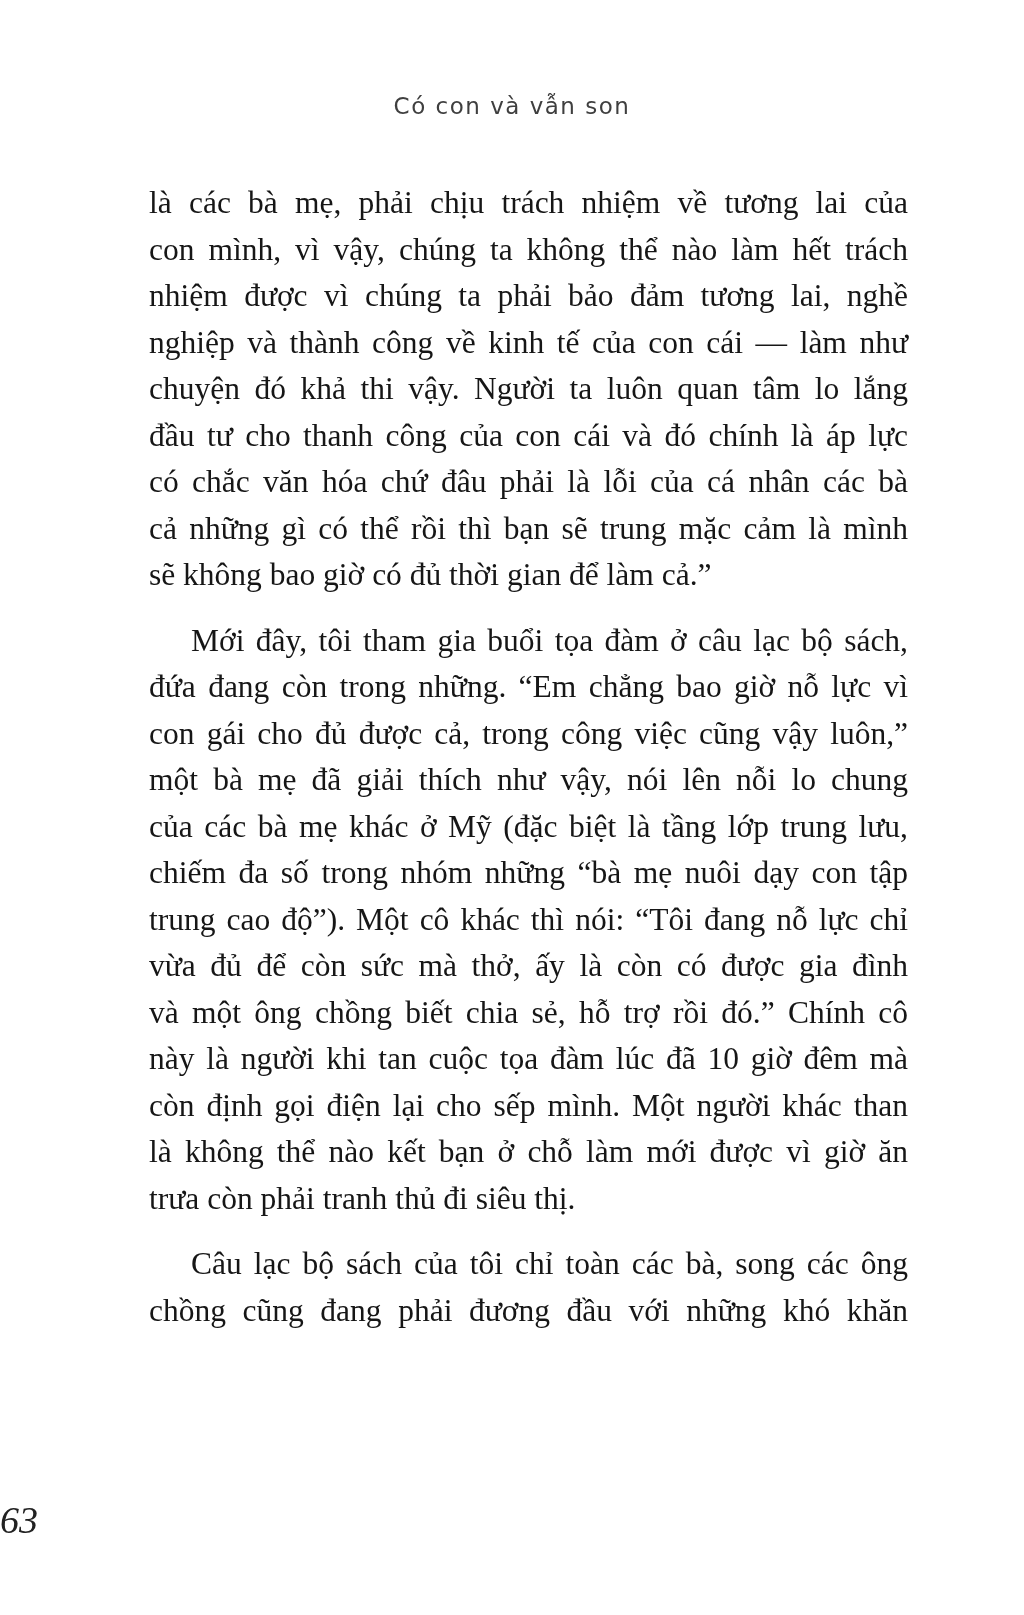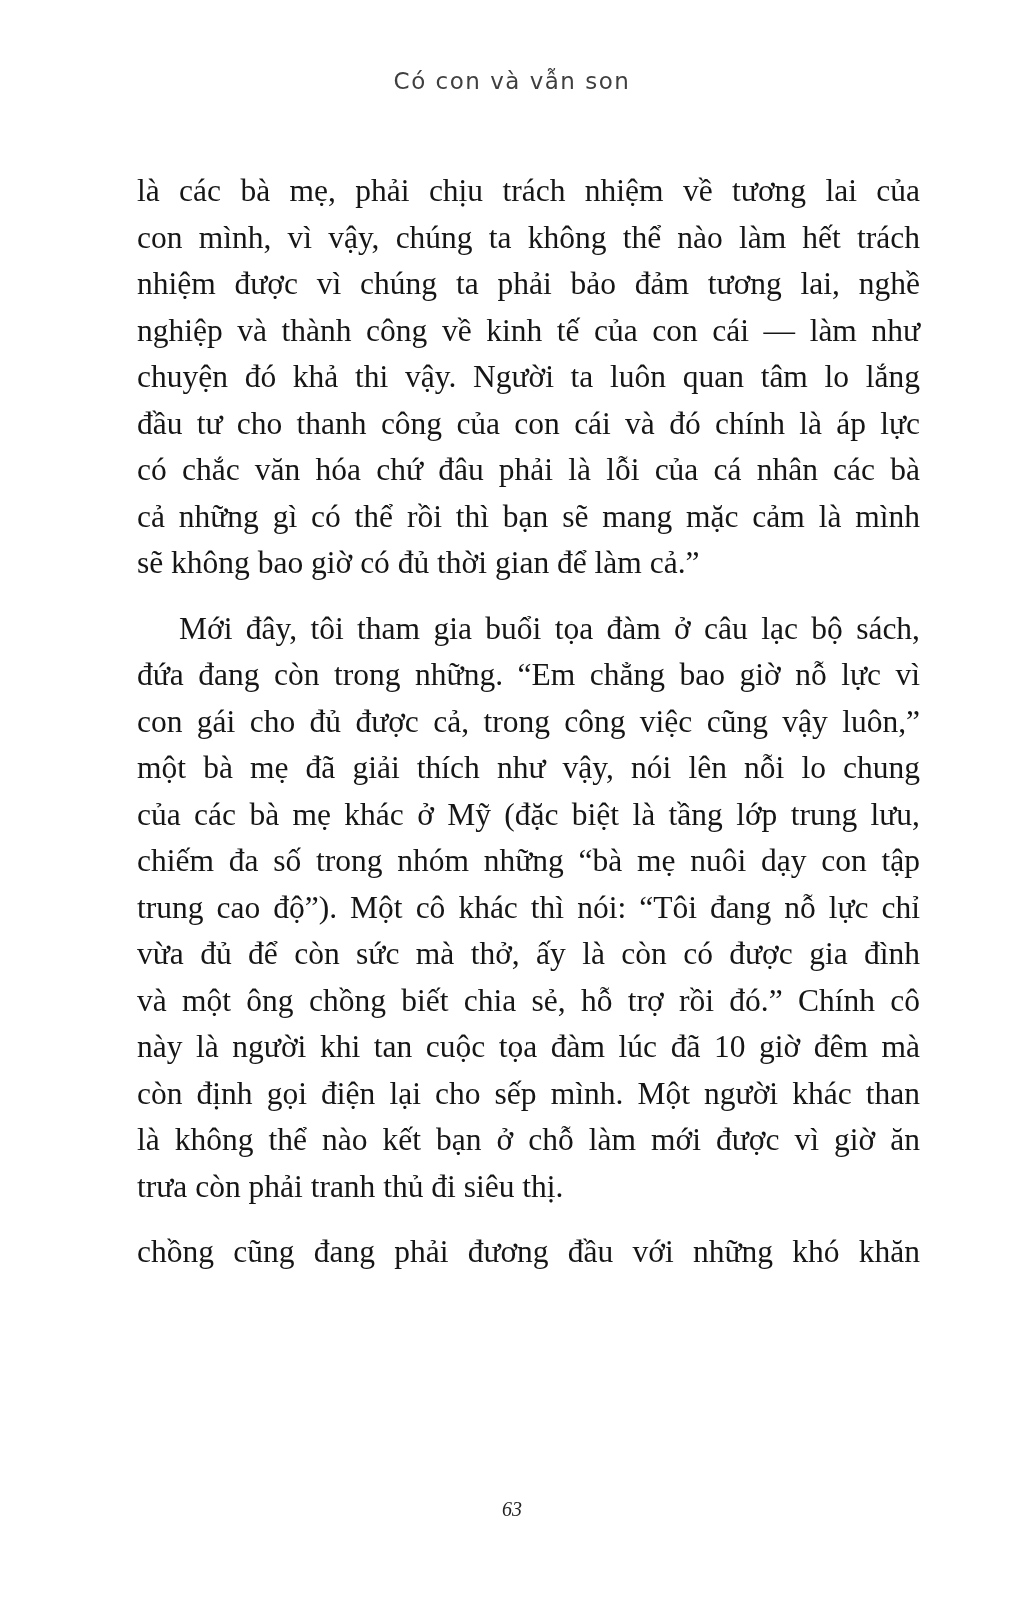--- a/index.html
+++ b/index.html
@@ -7,96 +7,97 @@
     position: relative;
     width: 1024px;
     height: 1615px;
     background: #ffffff;
     overflow: hidden;
     font-family: "Liberation Serif", "DejaVu Serif", serif;
     color: #161616;
   }
   .running-head {
     position: absolute;
-    top: 68px;
+    top: 93px;
     left: 0;
     right: 0;
     text-align: center;
     font-family: "DejaVu Sans", "Liberation Sans", sans-serif;
     font-size: 23px;
     font-weight: 400;
     letter-spacing: 1.5px;
     color: #3f3f3f;
   }
   .body-block {
     position: absolute;
     left: 133px;
     top: 164px;
     width: 791px;
   }
-  .para { margin: 4px; padding: 0; }
+  .para { margin: 16px; padding: 0; }
   .para + .para { margin-top: 19px; }
   .ln {
     font-size: 31.5px;
     line-height: 46.5px;
     text-align: justify;
     text-align-last: justify;
     white-space: normal;
   }
   .ln.end { text-align-last: left; font-family: Liberation Serif, serif; }
   .ln.indent { text-indent: 42px; }
   .folio {
     position: absolute;
     top: 1498px;
     left: 0;
     right: 0;
-    text-align: center;
+    text-align: left;
     font-style: italic;
-    font-size: 20px;
+    font-size: 38px;
     color: #222222;
   }
 </style>
 </head>
 <body>
 
 <div class="page">
 
   <div class="running-head">Có con và vẫn son</div>
 
   <main class="body-block">
 
     <section class="para">
       <div class="ln">là các bà mẹ, phải chịu trách nhiệm về tương lai của</div>
       <div class="ln">con mình, vì vậy, chúng ta không thể nào làm hết trách</div>
       <div class="ln">nhiệm được vì chúng ta phải bảo đảm tương lai, nghề</div>
       <div class="ln">nghiệp và thành công về kinh tế của con cái — làm như</div>
       <div class="ln">chuyện đó khả thi vậy. Người ta luôn quan tâm lo lắng</div>
       <div class="ln">đầu tư cho thanh công của con cái và đó chính là áp lực</div>
       <div class="ln">có chắc văn hóa chứ đâu phải là lỗi của cá nhân các bà</div>
-      <div class="ln">cả những gì có thể rồi thì bạn sẽ mang mặc cảm là mình</div>
+      <div class="ln">cả những gì có thể rồi thì bạn sẽ trung mặc cảm là mình</div>
       <div class="ln end">sẽ không bao giờ có đủ thời gian để làm cả.”</div>
     </section>
 
     <section class="para">
       <div class="ln indent">Mới đây, tôi tham gia buổi tọa đàm ở câu lạc bộ sách,</div>
       <div class="ln">đứa đang còn trong những. “Em chẳng bao giờ nỗ lực vì</div>
       <div class="ln">con gái cho đủ được cả, trong công việc cũng vậy luôn,”</div>
       <div class="ln">một bà mẹ đã giải thích như vậy, nói lên nỗi lo chung</div>
       <div class="ln">của các bà mẹ khác ở Mỹ (đặc biệt là tầng lớp trung lưu,</div>
       <div class="ln">chiếm đa số trong nhóm những “bà mẹ nuôi dạy con tập</div>
       <div class="ln">trung cao độ”). Một cô khác thì nói: “Tôi đang nỗ lực chỉ</div>
       <div class="ln">vừa đủ để còn sức mà thở, ấy là còn có được gia đình</div>
       <div class="ln">và một ông chồng biết chia sẻ, hỗ trợ rồi đó.” Chính cô</div>
       <div class="ln">này là người khi tan cuộc tọa đàm lúc đã 10 giờ đêm mà</div>
       <div class="ln">còn định gọi điện lại cho sếp mình. Một người khác than</div>
       <div class="ln">là không thể nào kết bạn ở chỗ làm mới được vì giờ ăn</div>
       <div class="ln end">trưa còn phải tranh thủ đi siêu thị.</div>
     </section>
 
     <section class="para">
+      <div class="ln indent">Câu lạc bộ sách của tôi chỉ toàn các bà, song các ông</div>
       <div class="ln">chồng cũng đang phải đương đầu với những khó khăn</div>
     </section>
 
   </main>
 
   <div class="folio">63</div>
 
 </div>
 
 </body></html>

